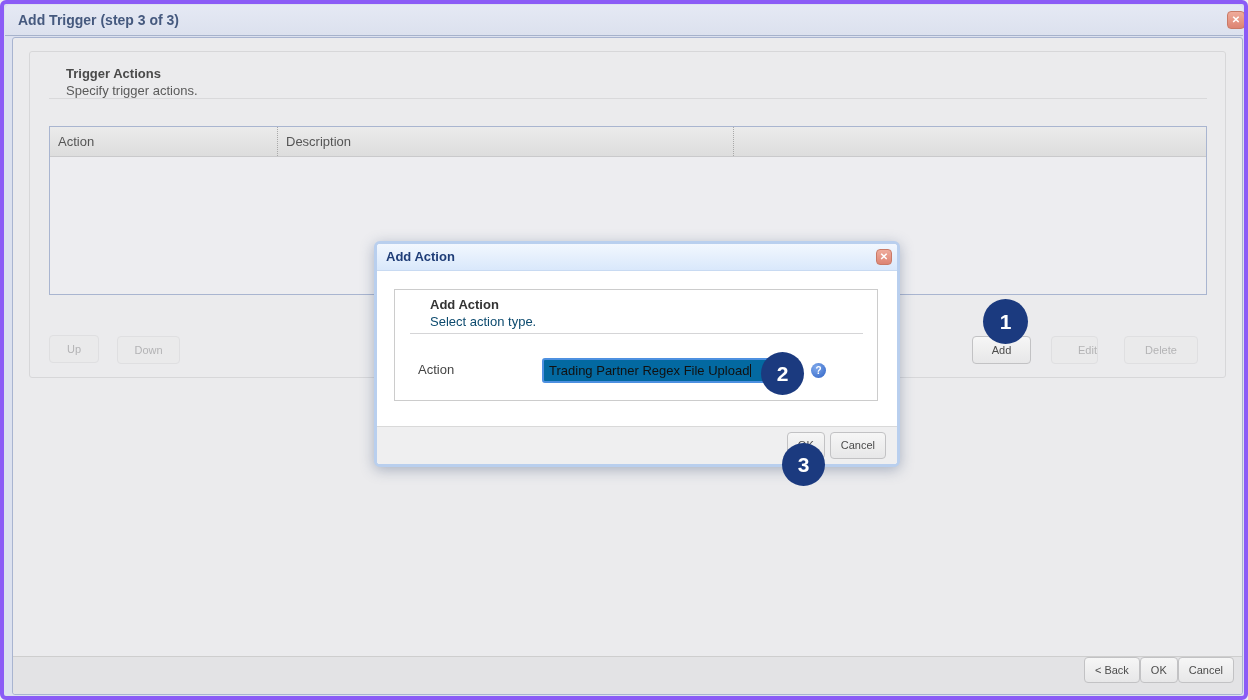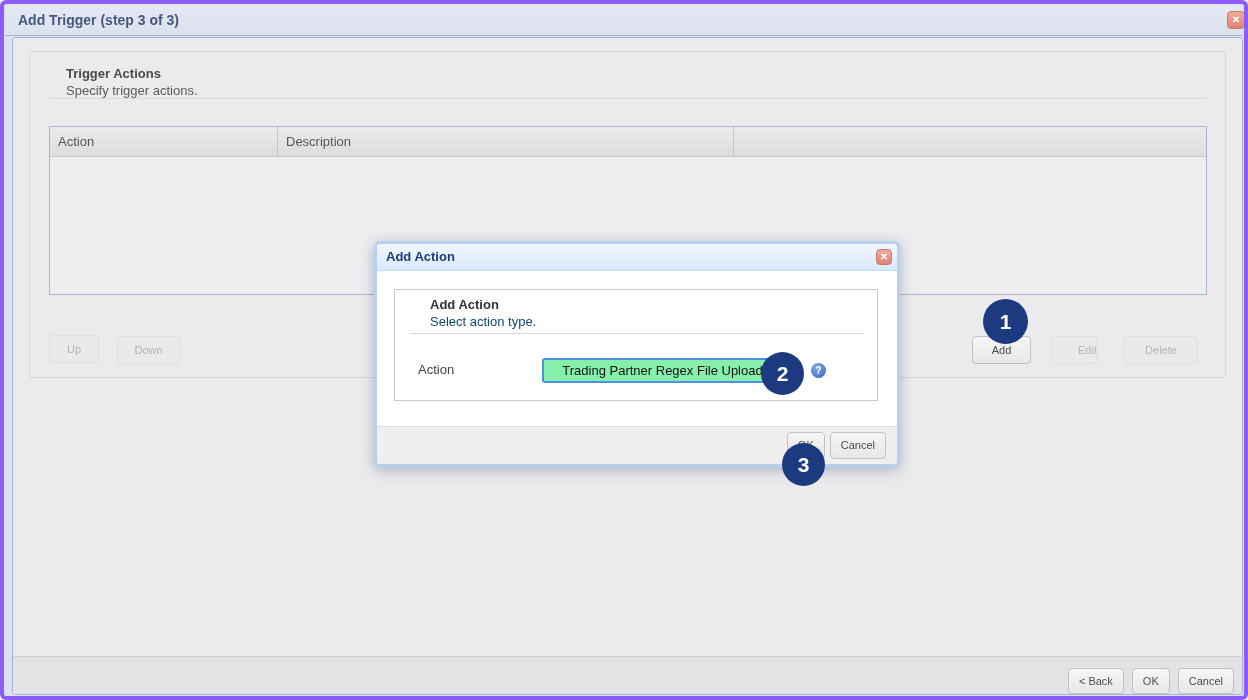--- a/index.html
+++ b/index.html
@@ -36,34 +36,34 @@
   .btn { position:absolute; height:28px; border-radius:4px; font-size:11px; text-align:center; cursor:pointer; font-family:"Liberation Sans", sans-serif; }
   .btn.enabled { color:#4c4c4c; background:linear-gradient(#f6f6f6,#e7e7e8); border:1px solid #c2c2c4; }
   .btn.disabled { color:#b3b3b5; background:#eaeaeb; border:1px solid #dfdfe1; cursor:default; }
   .btn-up { left:45px; top:331px; width:50px; }
   .btn-down { left:113px; top:332px; width:63px; }
   .btn-add { left:968px; top:332px; width:59px; }
   .btn-edit { left:1047px; top:332px; width:47px;text-align:right; }
   .btn-delete { left:1120px; top:332px; width:74px; }
 
   
-  .main-footer { position:absolute; left:9px; top:652px; width:1229px; height:38px; background:#e3e3e5; border-top:1px solid #cecece; border-radius:0 0 3px 3px; display:flex; justify-content:flex-end; align-items:flex-end; gap:8px; padding-right:8px; }
+  .main-footer { position:absolute; left:9px; top:652px; width:1229px; height:38px; background:#e3e3e5; border-top:1px solid #cecece; border-radius:0 0 3px 3px; display:flex; justify-content:flex-end; align-items:flex-start; padding-right:8px; }
   .main-footer .fbtn { position:static; height:26px; line-height:24px; padding:0 10px; }
 
   
   .modal { position:absolute; left:370px; top:237px; width:526px; height:226px; background:#fff; border:3px solid #b9cfee; border-radius:6px; box-shadow:0 3px 14px rgba(50,70,110,0.35); z-index:20; }
   .modal-header { position:relative; height:27px; background:linear-gradient(#f2f7fe,#d9e8fb); border-bottom:1px solid #c8daf2; border-radius:3px 3px 0 0; }
   .modal-header .mtitle { position:absolute; left:9px; top:0; line-height:26px; font-weight:bold; color:#1f3d77; font-size:13px; }
   .modal-close { right:5px; top:5px; width:16px; height:16px; line-height:14px; position:absolute; }
   .modal-box { position:absolute; left:17px; top:45px; width:484px; height:112px; border:1px solid #cccccc; background:#fff; }
   .mb-heading { position:absolute; left:35px; top:7px; font-weight:bold; color:#333; }
   .mb-sub { position:absolute; left:35px; top:24px; color:#0c4a6e; }
   .mb-divider { position:absolute; left:15px; top:43px; right:14px; height:1px; background:#d5d5d7; }
   .field-label { position:absolute; left:23px; top:72px; color:#444; }
-  .combo-input { position:absolute; left:147px; top:68px; width:238px; height:25px; border:2px solid #4d90e0; border-radius:3px; background:#86efac; line-height:21px; padding-left:5px; color:#111; white-space:nowrap; overflow:hidden; cursor:text;text-align:center; }
+  .combo-input { position:absolute; left:147px; top:68px; width:238px; height:25px; border:2px solid #4d90e0; border-radius:3px; background:#0369a1; line-height:21px; padding-left:5px; color:#111; white-space:nowrap; overflow:hidden; cursor:text; }
   .caret { display:inline-block; width:1px; height:13px; background:#111; vertical-align:-2px; margin-left:1px; }
   .help-icon { position:absolute; left:434px; top:119px; width:15px; height:15px; border-radius:50%; background:radial-gradient(circle at 35% 30%, #7fa9ec, #2f62c4); color:#fff; font-size:10px; font-weight:bold; text-align:center; line-height:15px; cursor:pointer; }
   .modal-footer { position:absolute; left:0; right:0; bottom:0; height:38px; background:#efeff0; border-top:1px solid #d9d9d9; border-radius:0 0 3px 3px; display:flex; justify-content:flex-end; align-items:center; gap:5px; padding-right:11px; }
   .modal-footer .fbtn { position:static; height:27px; line-height:25px; padding:0 10px; }
 
   
   .badge { position:absolute; border-radius:50%; background:#1b3a7f; color:#fff; font-weight:bold; display:flex; align-items:center; justify-content:center; z-index:30; }
   .badge-1 { left:979px; top:295px; width:45px; height:45px; font-size:21px; }
   .badge-2 { left:757px; top:348px; width:43px; height:43px; font-size:21px; }
   .badge-3 { left:778px; top:439px; width:43px; height:43px; font-size:21px; }

